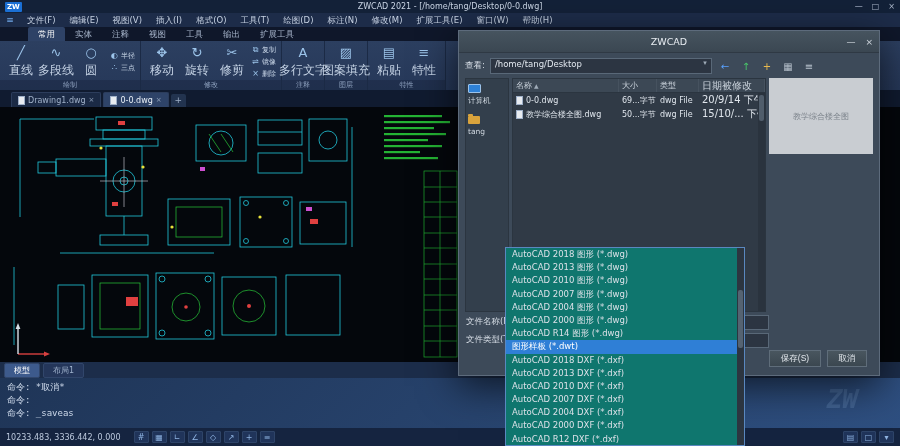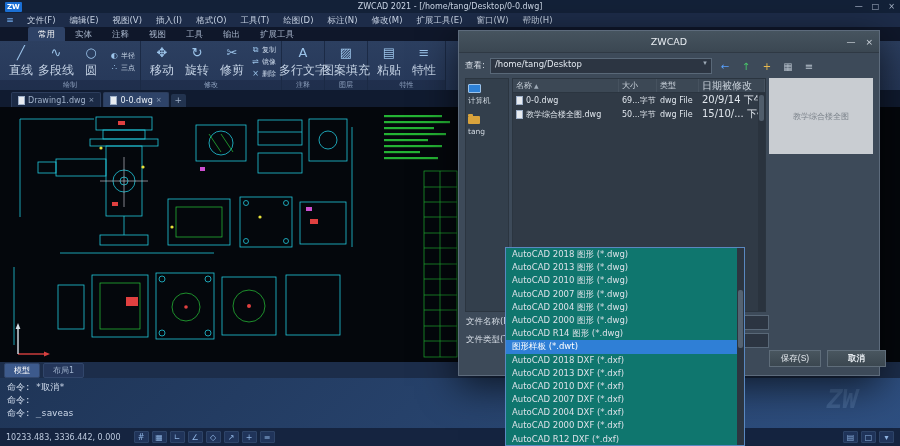--- a/index.html
+++ b/index.html
@@ -477,21 +477,21 @@
     <div class="dlg-row" style="top:283px;">
       <label>文件名称(N):</label>
       <input class="dlg-input" value="" style="">
     </div>
     <div class="dlg-row" style="top:301px;">
       <label>文件类型(T):</label>
       <span class="dlg-input"></span>
     </div>
 
     <button class="dlg-btn" style="left:310px; top:319px; width:52px;">保存(S)</button>
-    <button class="dlg-btn" style="left:368px; top:319px; width:59px;font-weight:bold;">取消</button>
+    <button class="dlg-btn" style="left:368px; top:319px; width:40px;">取消</button>
   </div>
 
   <div class="ftdrop">
     <div class="dd-item">AutoCAD 2018 图形 (*.dwg)</div>
     <div class="dd-item">AutoCAD 2013 图形 (*.dwg)</div>
     <div class="dd-item">AutoCAD 2010 图形 (*.dwg)</div>
     <div class="dd-item">AutoCAD 2007 图形 (*.dwg)</div>
     <div class="dd-item">AutoCAD 2004 图形 (*.dwg)</div>
     <div class="dd-item">AutoCAD 2000 图形 (*.dwg)</div>
     <div class="dd-item">AutoCAD R14 图形 (*.dwg)</div>

